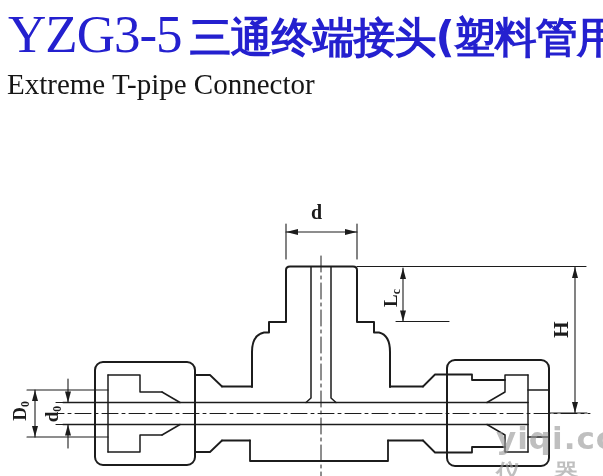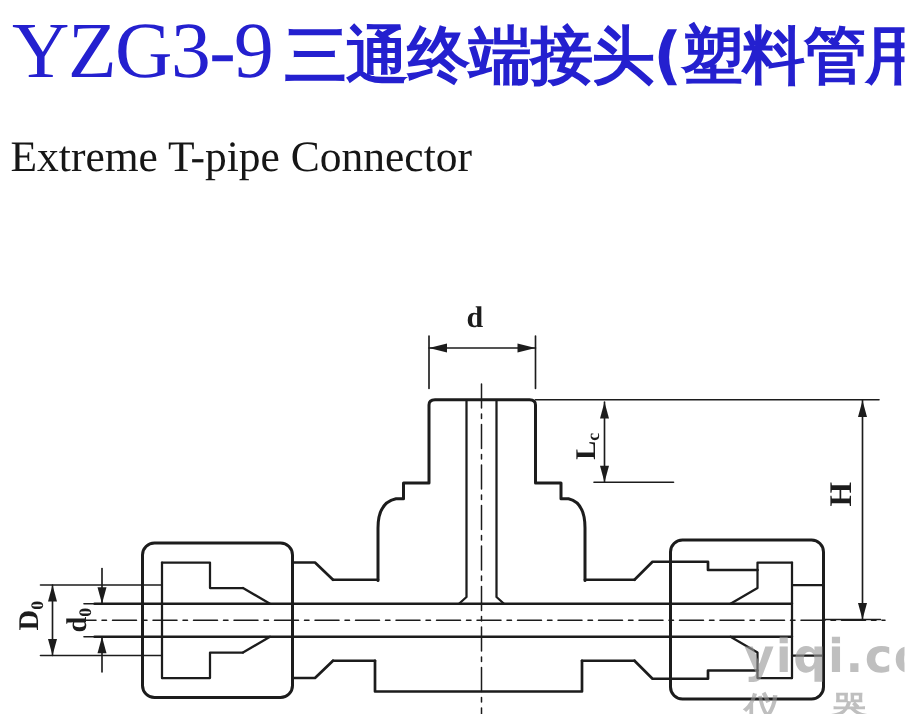--- a/index.html
+++ b/index.html
@@ -13,21 +13,21 @@
   .model{
     font-family:"Liberation Serif", serif;
     font-size:53px; color:#2420cf; letter-spacing:-1px;
   }
   .title-cn{
     font-family:"DejaVu Sans", sans-serif;
     font-size:42px; font-weight:bold; color:#2420cf;
     letter-spacing:-1px; margin-left:8px;
   }
   .subtitle{
-    position:absolute; left:7px; top:89px;
+    position:absolute; left:7px; top:68px;
     font-family:"Liberation Serif", serif;
     font-size:29px; color:#161616;
   }
   
   .drawing-svg{position:absolute; left:0; top:0; z-index:1;}
   .dim-label{
     position:absolute; z-index:2;
     font-family:"Liberation Serif", serif;
     font-weight:bold; color:#1c1c1c; white-space:nowrap;
   }
@@ -57,21 +57,21 @@
   }
   .wm-site .domain{font-size:31px; letter-spacing:1px;}
   .wm-site .cn{font-size:24px; letter-spacing:13px; margin-top:1px;}
 </style>
 </head>
 <body>
 
 <div class="page">
 
   <div class="title-line">
-    <span class="model">YZG3-9</span><span class="title-cn">三通终端接头(塑料管用)</span>
+    <span class="model">YZG3-5</span><span class="title-cn">三通终端接头(塑料管用)</span>
   </div>
   <div class="subtitle">Extreme T-pipe Connector</div>
 
   <svg class="drawing-svg" width="603" height="476" viewBox="0 0 603 476">
     <g stroke="#1c1c1c" fill="none" stroke-linecap="round" stroke-linejoin="round">
 
       <g stroke-width="1" stroke-dasharray="16 4 3 4">
         <path d="M48,413.5 H590"></path>
         <path d="M321,256 V476"></path>
       </g>

